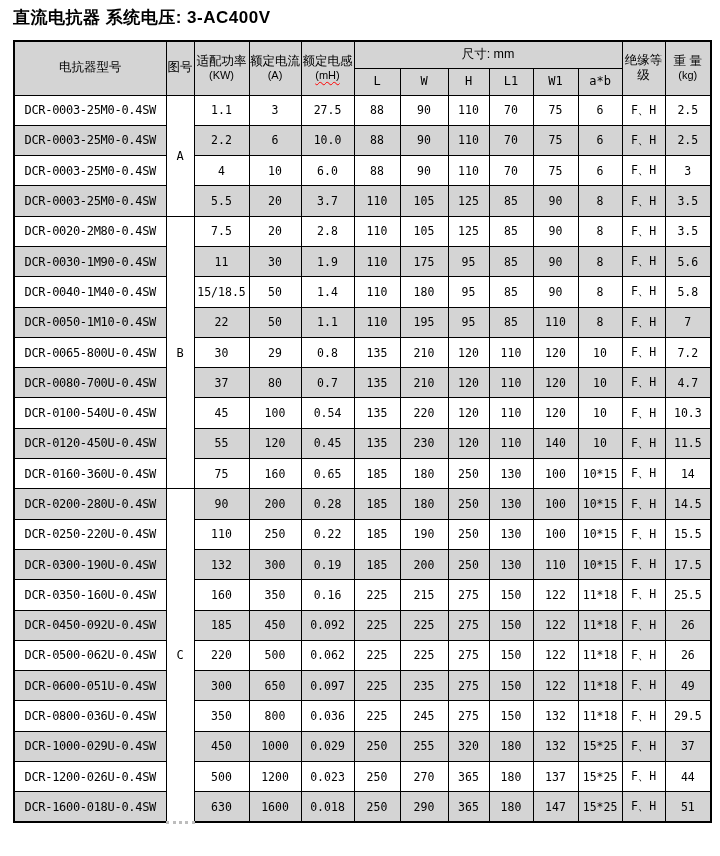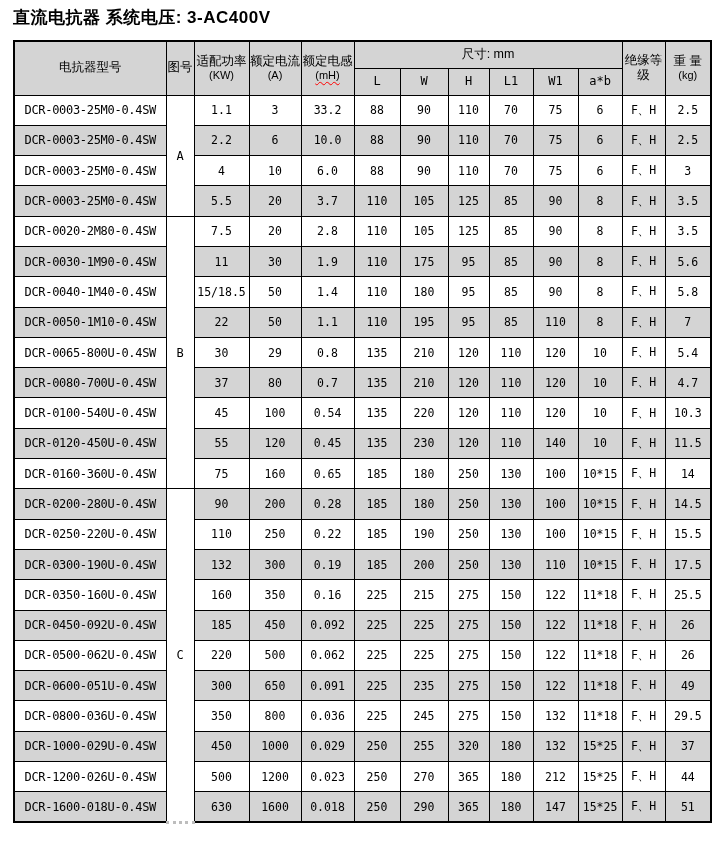--- a/index.html
+++ b/index.html
@@ -126,21 +126,21 @@
         <th class="dim">W1</th>
         <th class="dim">a*b</th>
       </tr>
     </thead>
     <tbody>
         <tr>
           <td class="model">DCR-0003-25M0-0.4SW</td>
           <td class="fig" rowspan="4">A</td>
           <td>1.1</td>
           <td>3</td>
-          <td>33.2</td>
+          <td>27.5</td>
           <td>88</td>
           <td>90</td>
           <td>110</td>
           <td>70</td>
           <td>75</td>
           <td>6</td>
           <td>F、H</td>
           <td>2.5</td>
         </tr>
         <tr class="shaded">
@@ -247,21 +247,21 @@
           <td>30</td>
           <td>29</td>
           <td>0.8</td>
           <td>135</td>
           <td>210</td>
           <td>120</td>
           <td>110</td>
           <td>120</td>
           <td>10</td>
           <td>F、H</td>
-          <td>5.4</td>
+          <td>7.2</td>
         </tr>
         <tr class="shaded">
           <td class="model">DCR-0080-700U-0.4SW</td>
           <td>37</td>
           <td>80</td>
           <td>0.7</td>
           <td>135</td>
           <td>210</td>
           <td>120</td>
           <td>110</td>
@@ -394,21 +394,21 @@
           <td>150</td>
           <td>122</td>
           <td>11*18</td>
           <td>F、H</td>
           <td>26</td>
         </tr>
         <tr class="shaded">
           <td class="model">DCR-0600-051U-0.4SW</td>
           <td>300</td>
           <td>650</td>
-          <td>0.091</td>
+          <td>0.097</td>
           <td>225</td>
           <td>235</td>
           <td>275</td>
           <td>150</td>
           <td>122</td>
           <td>11*18</td>
           <td>F、H</td>
           <td>49</td>
         </tr>
         <tr>
@@ -441,21 +441,21 @@
         </tr>
         <tr>
           <td class="model">DCR-1200-026U-0.4SW</td>
           <td>500</td>
           <td>1200</td>
           <td>0.023</td>
           <td>250</td>
           <td>270</td>
           <td>365</td>
           <td>180</td>
-          <td>212</td>
+          <td>137</td>
           <td>15*25</td>
           <td>F、H</td>
           <td>44</td>
         </tr>
         <tr class="shaded">
           <td class="model">DCR-1600-018U-0.4SW</td>
           <td>630</td>
           <td>1600</td>
           <td>0.018</td>
           <td>250</td>

